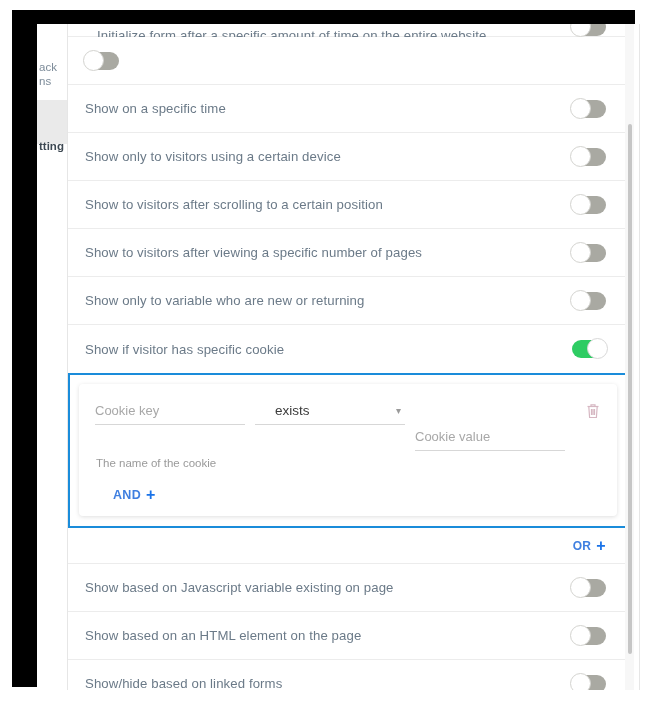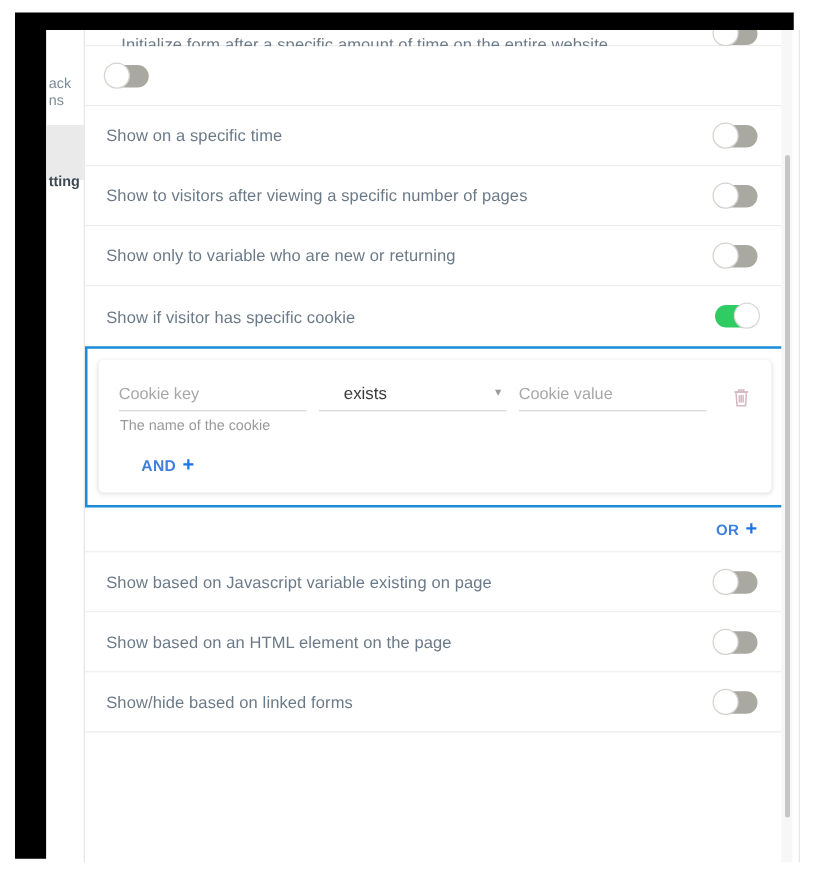--- a/index.html
+++ b/index.html
@@ -153,21 +153,21 @@
   }
   .cond-card {
     background: #ffffff;
     border-radius: 4px;
     box-shadow: 0 1px 4px rgba(0,0,0,0.13);
     padding: 16px 16px 14px 16px;
     box-sizing: border-box;
   }
   .cond-fields {
     display: flex;
-    align-items: center;
+    align-items: flex-start;
   }
   .field {
     position: relative;
     border-bottom: 1px solid #d7d7d7;
     height: 25px;
     box-sizing: border-box;
   }
   .field .ph {
     font-size: 13px;
     color: #a8a8a8;
@@ -175,21 +175,21 @@
     white-space: nowrap;
   }
   .field .val {
     font-size: 13.5px;
     color: #3b3b3b;
     line-height: 22px;
     white-space: nowrap;
   }
   .f-key { width: 152px; }
   .f-op  { width: 152px; margin-left: 10px; }
-  .f-val { width: 152px; margin-left: 10px; }
+  .f-val { width: 152px; margin-left: 10px; margin-top: 26px; }
   .f-op .val { padding-left: 20px; }
   .chev {
     position: absolute;
     right: 4px;
     top: 5px;
     font-size: 10px;
     color: #9a9a9a;
     line-height: 12px;
   }
   .trash {
@@ -305,21 +305,33 @@
             </div>
           </div>
 
           <div class="row">
             <div class="row-label">Show on a specific time</div>
             <div class="toggle">
               <div class="knob"></div>
             </div>
           </div>
 
-
+          <div class="row">
+            <div class="row-label">Show only to visitors using a certain device</div>
+            <div class="toggle">
+              <div class="knob"></div>
+            </div>
+          </div>
+
+          <div class="row">
+            <div class="row-label">Show to visitors after scrolling to a certain position</div>
+            <div class="toggle">
+              <div class="knob"></div>
+            </div>
+          </div>
 
           <div class="row">
             <div class="row-label">Show to visitors after viewing a specific number of pages</div>
             <div class="toggle">
               <div class="knob"></div>
             </div>
           </div>
 
           <div class="row">
             <div class="row-label">Show only to variable who are new or returning</div>

